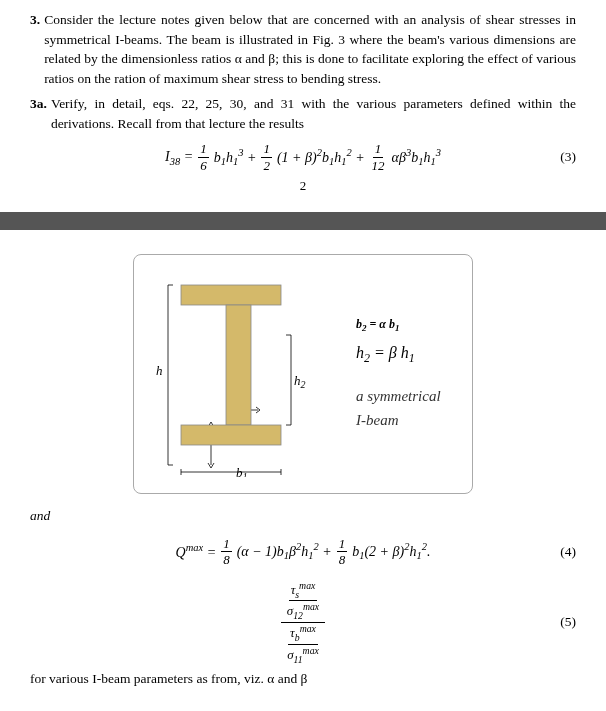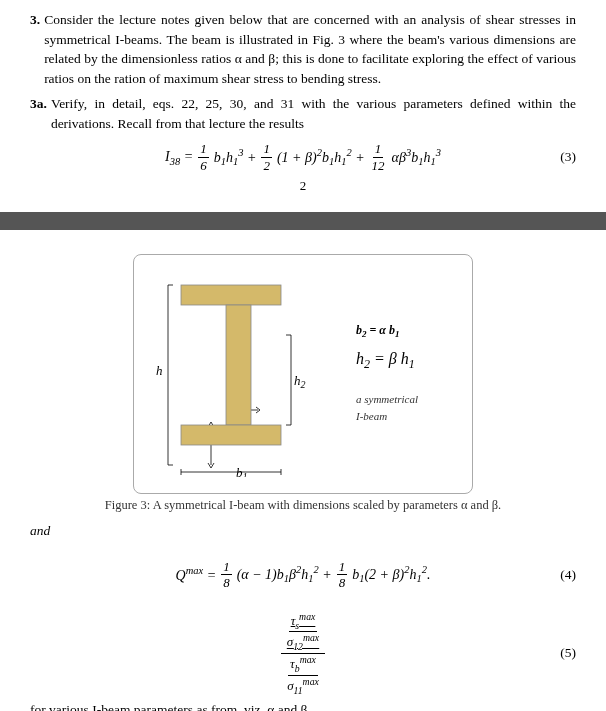--- a/index.html
+++ b/index.html
@@ -115,21 +115,21 @@
 
     .and-label {
       font-style: italic;
       margin-bottom: 10px;
     }
 
     .eq-line {
       display: flex;
       align-items: center;
       justify-content: center;
-      margin: 20px 0;
+      margin: 12px 0;
       position: relative;
     }
 
     .explore-heading {
       font-weight: bold;
       margin: 6px 0 4px 0;
     }
 
     .sub-text {
       text-align: justify;
@@ -260,31 +260,28 @@
           </svg>
         </div>
 
         <div class="legend-area">
           <div style="font-size:12px;font-style:italic;margin-bottom:4px;font-weight:bold;">
             <i>b</i><sub>2</sub> = α <i>b</i><sub>1</sub>
           </div>
           <div style="font-size:16px;font-style:italic;margin-bottom:16px;">
             <i>h</i><sub>2</sub> = β <i>h</i><sub>1</sub>
           </div>
-          <div style="font-size:11px;font-style:italic;color:#333;">
+          <div style="font-size:15px;font-style:italic;color:#333;">
             a symmetrical<br>I-beam
           </div>
         </div>
 
       </div>
     </div>
 
-    <div class="figure-caption">
-      Figure 3: A symmetrical I-beam with dimensions scaled by parameters α and β.
-    </div>
 
   </div>
 
   <div class="bottom-section">
 
     <div class="and-label">and</div>
 
     <div class="eq-line">
       <div style="display:flex;align-items:center;gap:3px;font-style:italic;font-size:14px;">
         <span><i>Q</i><sup>max</sup> = </span>
@@ -300,21 +297,21 @@
         <span><i>b</i><sub>1</sub>(2 + β)<sup>2</sup><i>h</i><sub>1</sub><sup>2</sup>.</span>
       </div>
       <span class="eq-number">(4)</span>
     </div>
 
 
     <div class="eq-line" style="margin:4px 0;">
       <div style="display:flex;align-items:center;gap:0;font-style:italic;font-size:14px;">
 
         <span class="fraction" style="font-size:13px;">
-          <span class="num" style="display:flex;align-items:center;gap:2px;text-decoration:underline;">
+          <span class="num" style="display:flex;align-items:center;gap:2px;">
             <span class="fraction">
               <span class="num"><i>τ</i><sub>s</sub><sup>max</sup></span>
               <span class="den">σ<sub>12</sub><sup>max</sup></span>
             </span>
           </span>
           <span class="den" style="display:flex;align-items:center;gap:2px;justify-content:center;">
             <span class="fraction">
               <span class="num"><i>τ</i><sub>b</sub><sup>max</sup></span>
               <span class="den">σ<sub>11</sub><sup>max</sup></span>
             </span>

